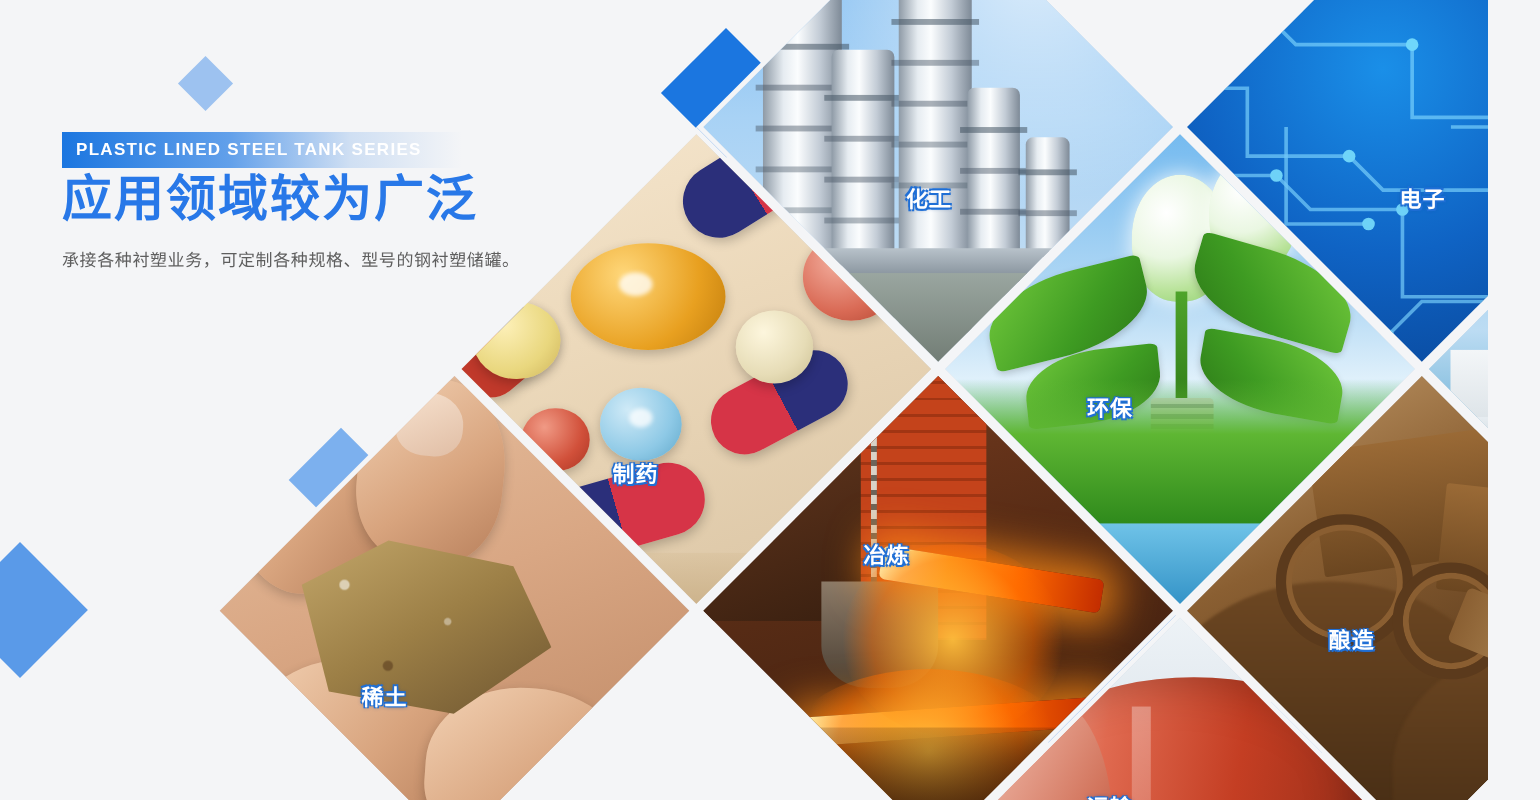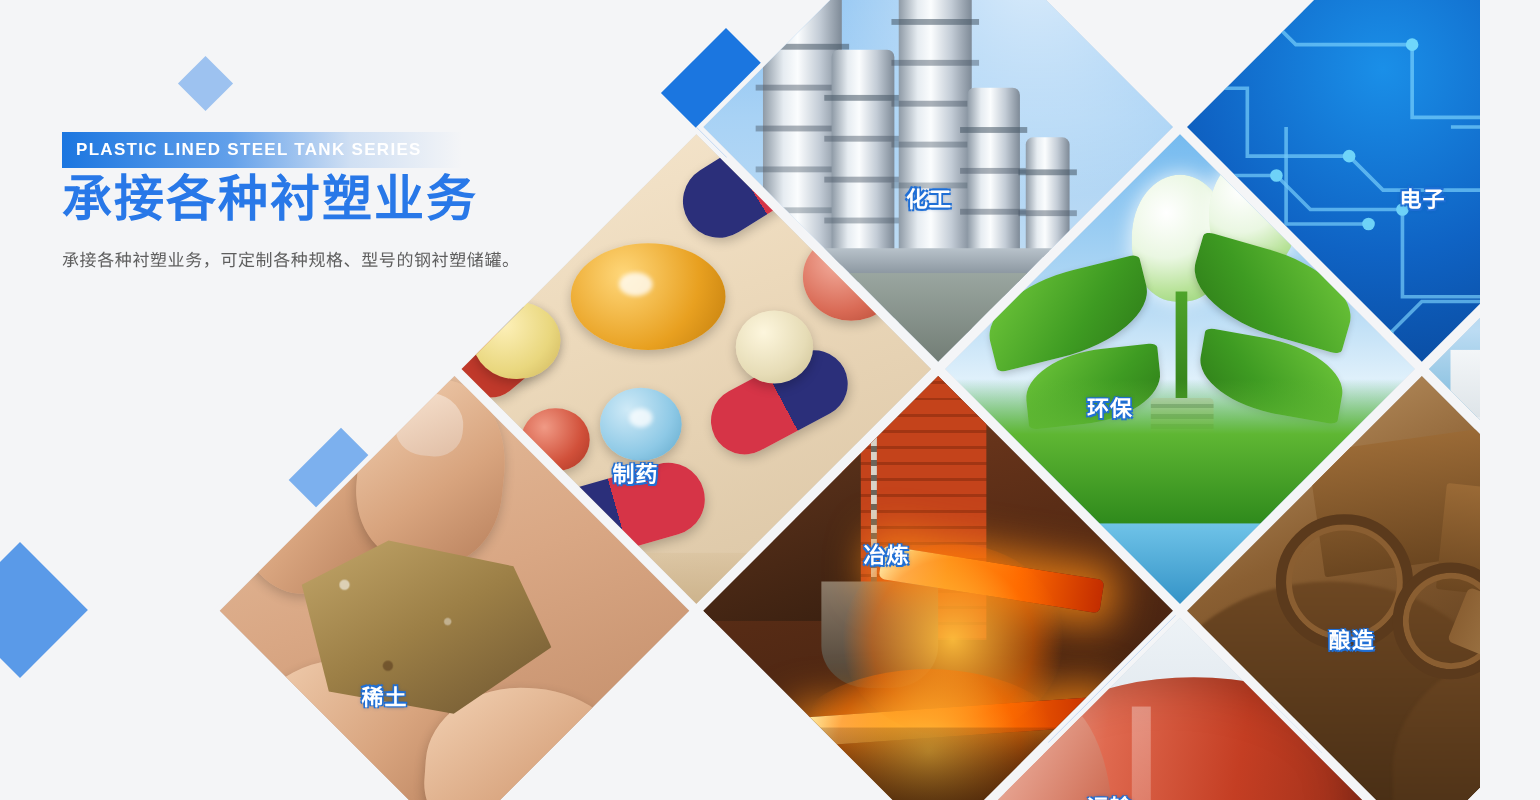--- a/index.html
+++ b/index.html
@@ -3,21 +3,21 @@
 <meta charset="utf-8">
 <title>钢衬塑储罐 应用领域较为广泛</title>
 <style>
   html,body{margin:0;padding:0;}
   body{
     width:1540px;height:800px;overflow:hidden;
     background:#f4f5f7;
     font-family:"Liberation Sans","DejaVu Sans",sans-serif;
     position:relative;
   }
-  #banner{position:absolute;inset:0;width:1480px;height:800px;overflow:hidden;background:#f4f5f7;}
+  #banner{position:absolute;inset:0;width:1480px;height:800px;overflow:hidden;background:#f4f5f7;padding-left:8px;}
 
   
   .deco{position:absolute;transform:rotate(45deg);}
 
   
   .copy{position:absolute;left:62px;top:132px;width:560px;}
   .eyebrow{
     display:block;height:36px;line-height:36px;
     padding:0 16px 0 14px;box-sizing:border-box;width:400px;
     font-size:17px;letter-spacing:1.3px;font-weight:bold;color:#ffffff;
@@ -136,21 +136,21 @@
       <div class="deco" style="left: -28px; top: 562px; width: 96px; height: 96px; background: rgb(90, 154, 232);"></div>
       <div class="deco" style="left: 304px; top: 443px; width: 74px; height: 74px; background: rgb(124, 176, 238);"></div>
       <div class="deco" style="left: 396px; top: 613px; width: 168px; height: 168px; background: rgb(27, 118, 224);"></div>
       <div class="deco" style="left: 1034px; top: 601px; width: 180px; height: 180px; background: rgb(27, 118, 224);"></div>
       <div class="deco" style="left: 1266px; top: 686px; width: 72px; height: 72px; background: rgb(157, 194, 240);"></div>
       <div class="deco" style="left: 1488px; top: 568px; width: 96px; height: 96px; background: rgb(27, 118, 224);"></div>
     </div>
 
   <div class="copy">
     <span class="eyebrow">PLASTIC LINED STEEL TANK SERIES</span>
-    <div class="h2">承接各种衬塑业务</div>
+    <div class="h2">应用领域较为广泛</div>
     <div class="sub">承接各种衬塑业务，可定制各种规格、型号的钢衬塑储罐。</div>
   </div>
 
   <div id="mosaic">
       <div class="tile" style="left: 352px; top: 10px;">
         <div class="art art-electronics">
           <svg viewBox="0 0 200 200" class="traces">
             <path d="M0,26 H52 L64,38 H120 L132,26 H200" fill="none" stroke="rgba(130,215,255,.75)" stroke-width="1.5"></path>
             <path d="M0,52 H34 L48,66 H96 V96 H150 L162,84 H200" fill="none" stroke="rgba(130,215,255,.75)" stroke-width="1.5"></path>
             <path d="M0,84 H28 V112 H70 L84,126 H132 V152 H200" fill="none" stroke="rgba(130,215,255,.75)" stroke-width="1.5"></path>

